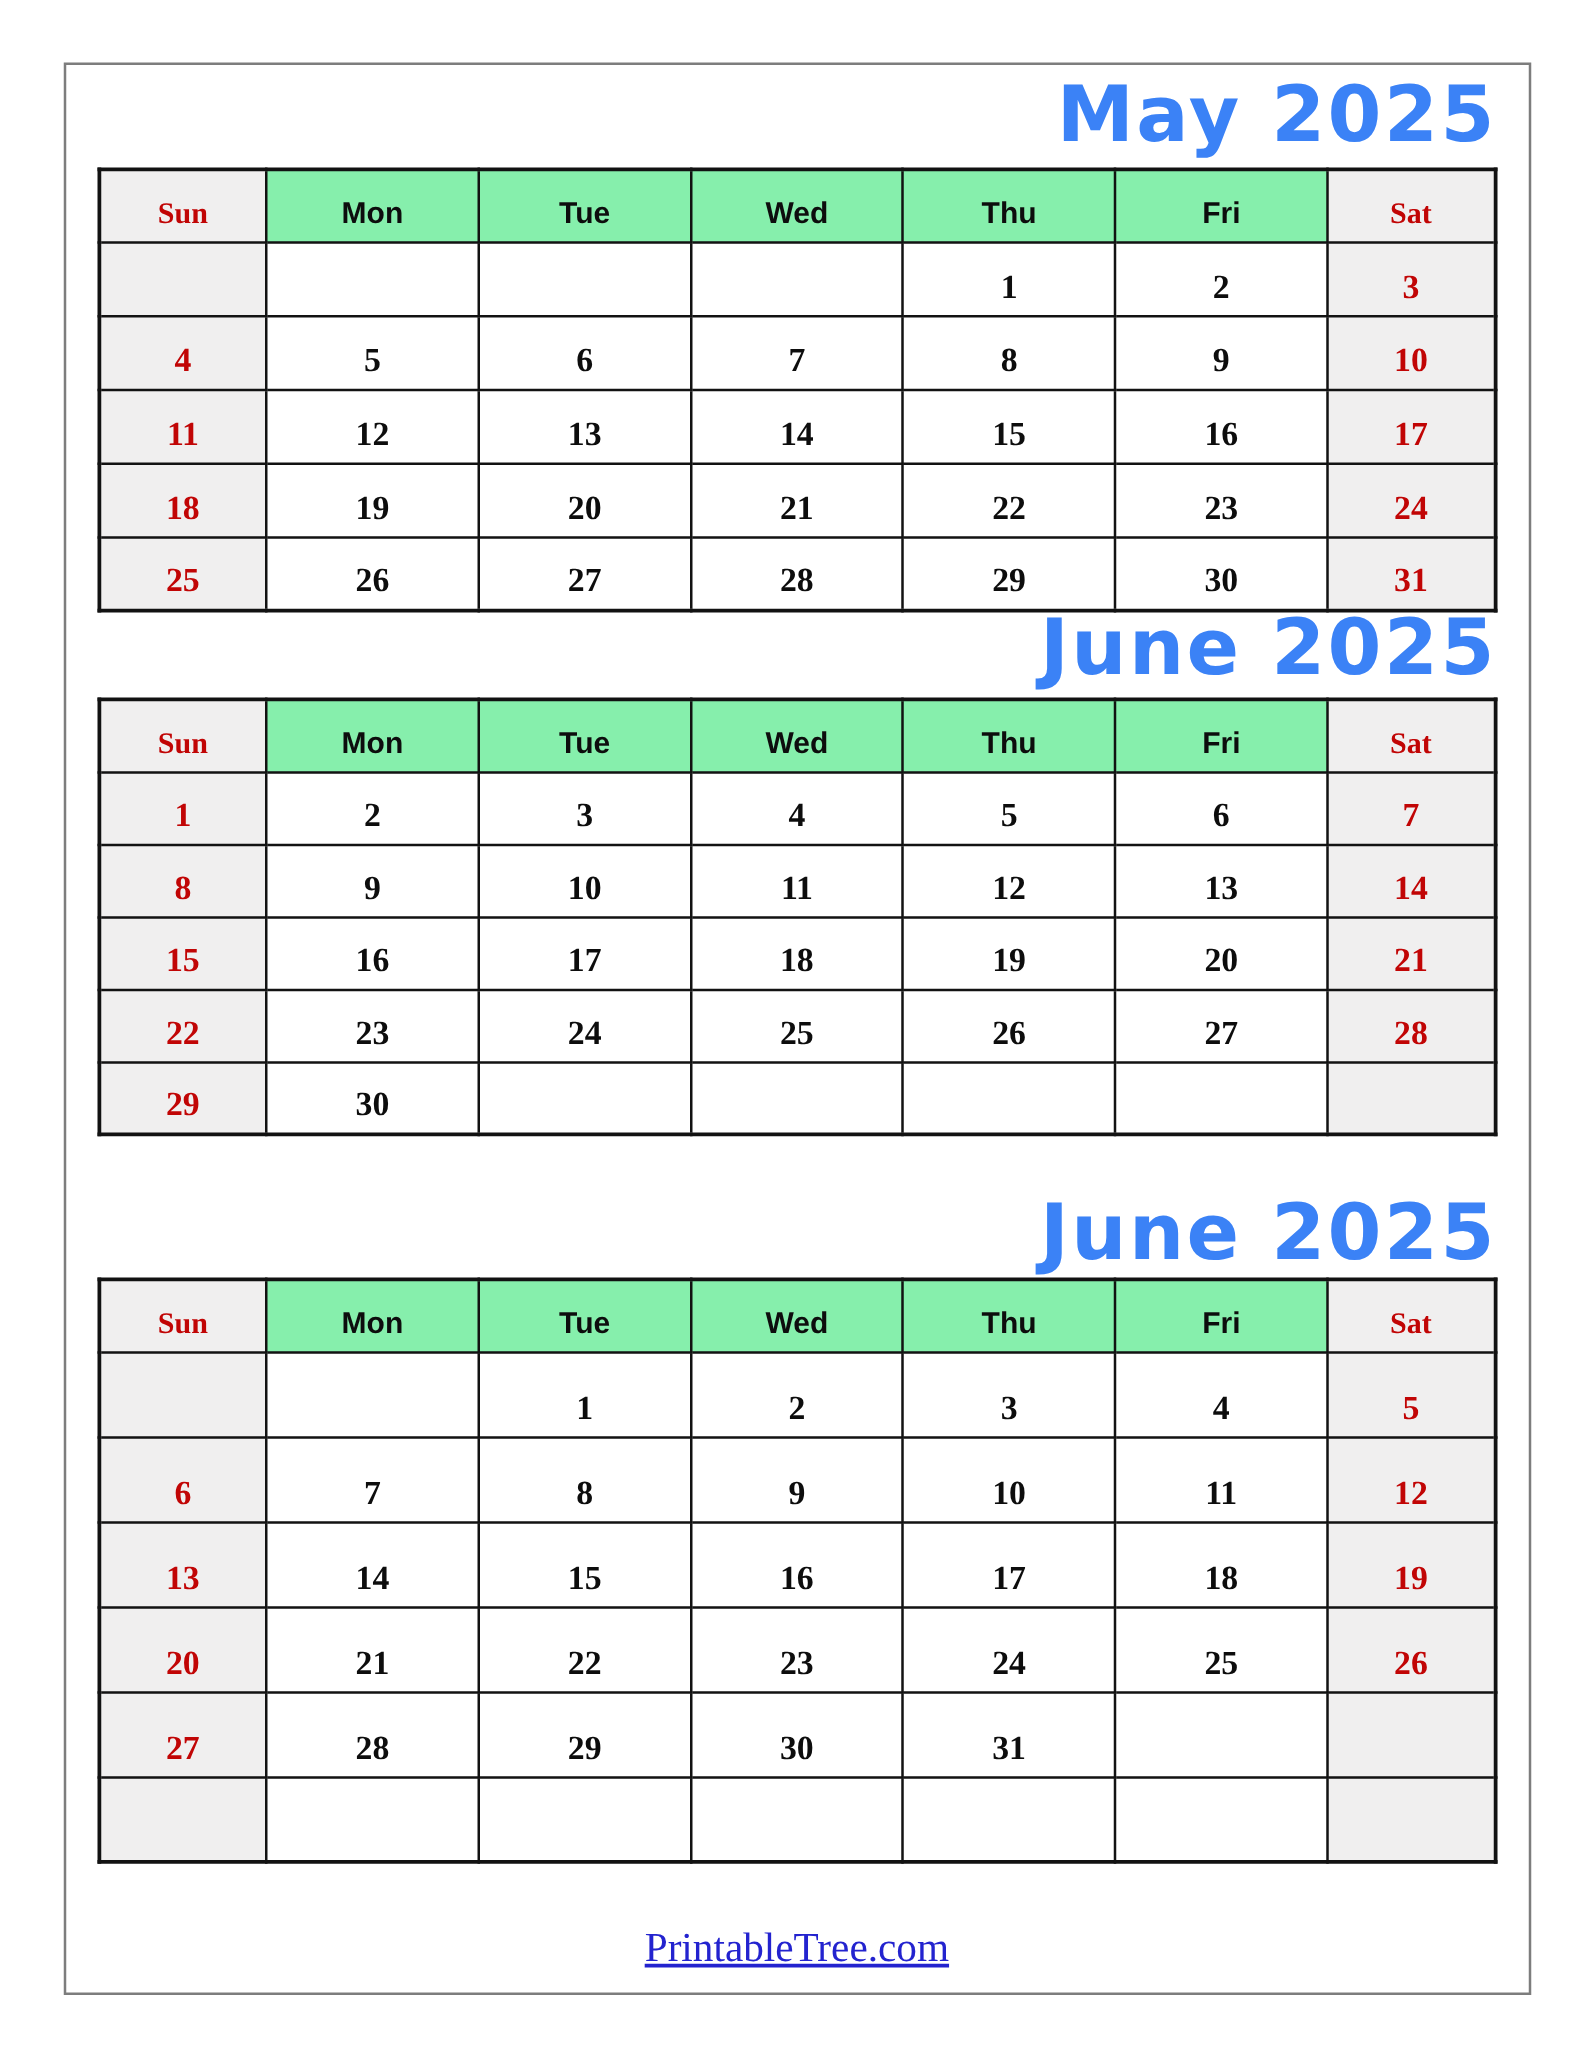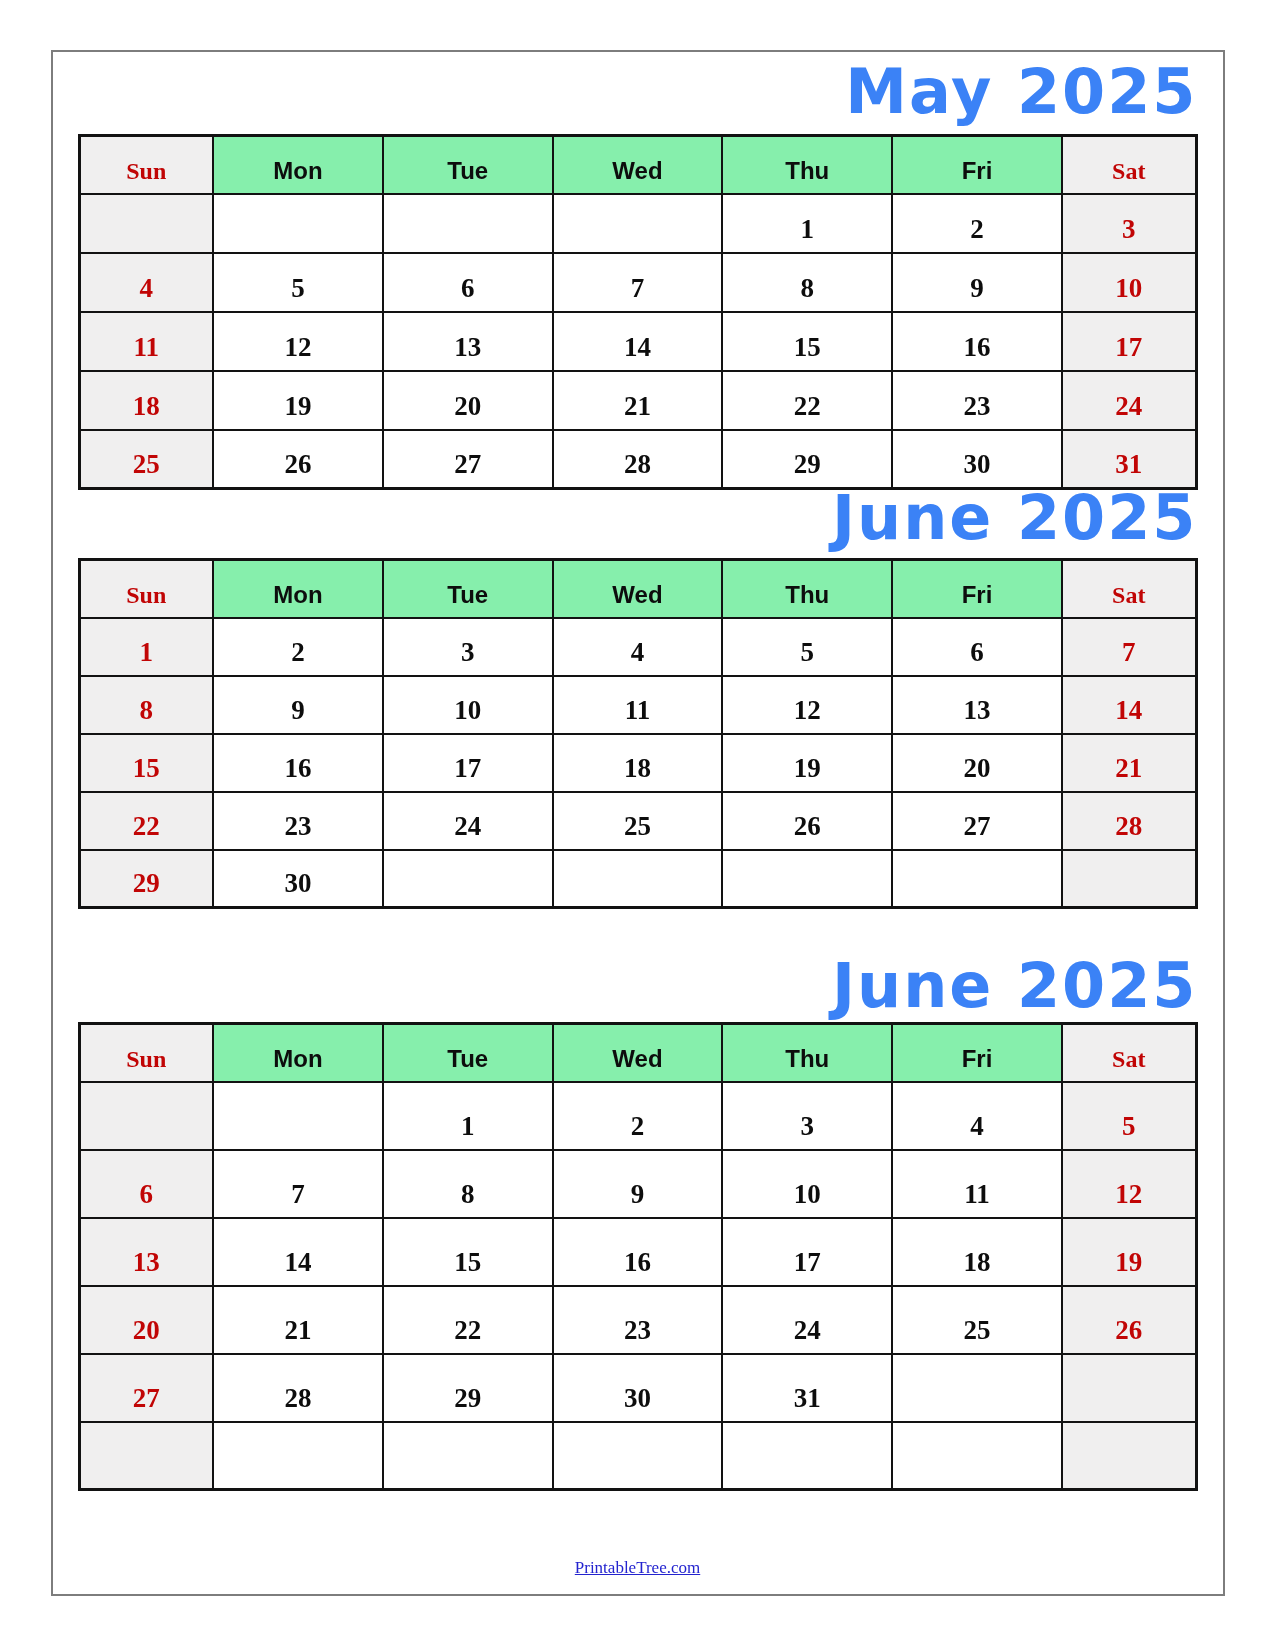--- a/index.html
+++ b/index.html
@@ -83,21 +83,21 @@
   .month-july  .month-title{margin-top:49px;}
   .month-july  table.calendar{margin-top:8px;}
 
   .footer{
     position:absolute;
     left:0;right:0;bottom:16px;
     text-align:center;
   }
   .footer a{
     font-family:"Liberation Serif",serif;
-    font-size:17px;
+    font-size:33px;
     color:var(--link);
     text-decoration:underline;
     cursor:pointer;
   }
   col.c-weekend{width:12%;}
   col.c-weekday{width:15.2%;}
 </style>
 </head>
 <body>
 

